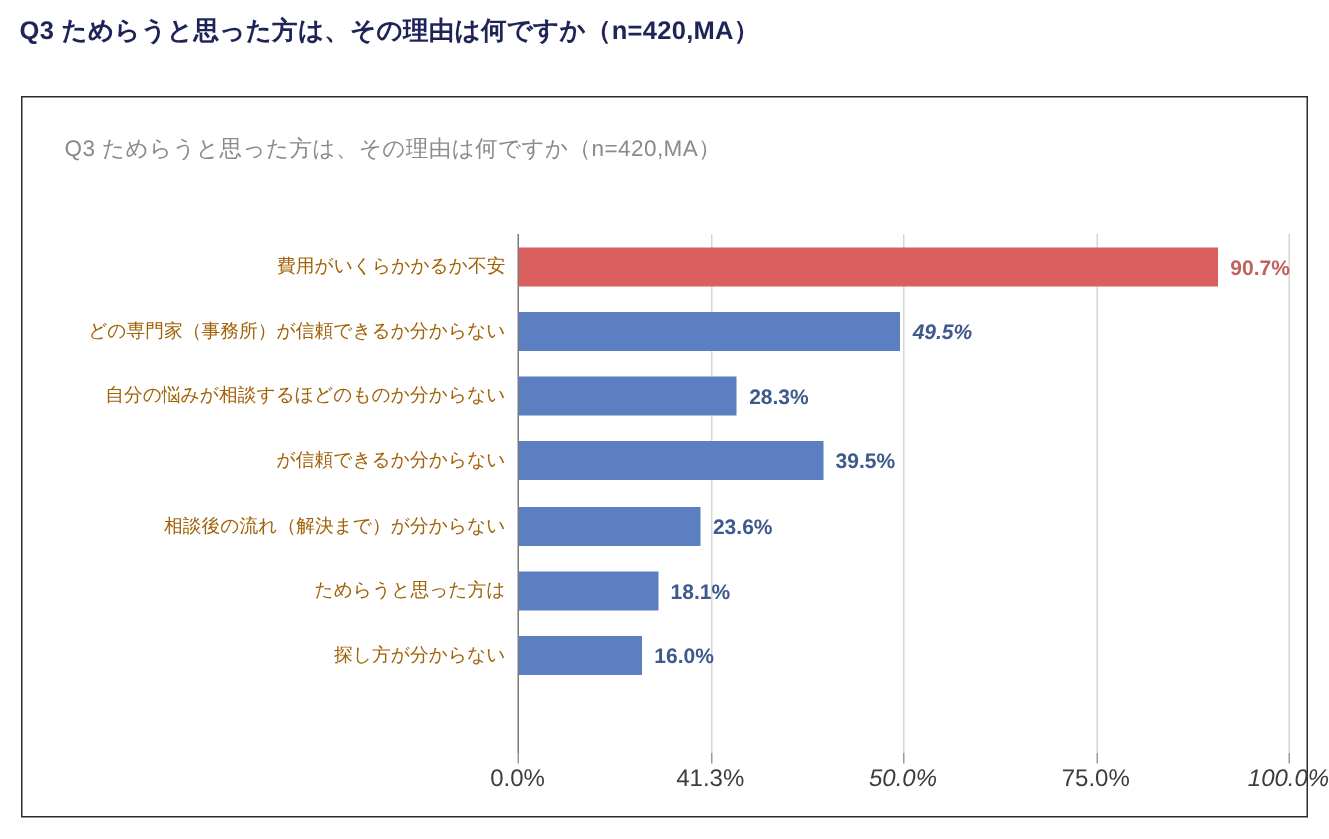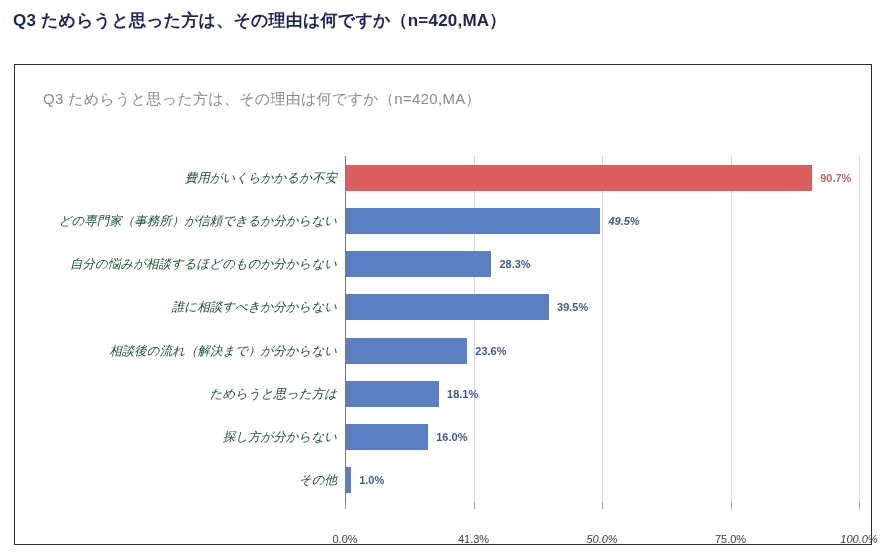--- a/index.html
+++ b/index.html
@@ -81,44 +81,43 @@
     height: 43.25px;
   }
 
   .cat-label {
     position: absolute;
     right: 100%;
     top: 50%;
     transform: translateY(-50%);
     margin-right: 8px;
     font-size: 12.5px;
-    color: #14532d;
+    color: #a16207;
     white-space: nowrap;
     text-align: center;
-    font-style: italic;
   }
 
   .bar {
     position: absolute;
     top: 50%;
     transform: translateY(-50%);
     left: 1px;
     height: 26px;
     background: #5b7fc0;
   }
   .bar.accent {
     background: #d9605e;
   }
 
   .val-label {
     position: absolute;
     top: 50%;
     transform: translateY(-50%);
     margin-left: 9px;
-    font-size: 11px;
+    font-size: 14px;
     font-weight: bold;
     color: #3e5a8c;
     white-space: nowrap;
   }
   .val-label.accent {
     color: #c2605e;
   }
 
   
   #x-axis-ticks {
@@ -139,24 +138,23 @@
     position: absolute;
     left: 330px;
     top: 446px;
     width: 514px;
     height: 20px;
   }
   .tick-label {
     position: absolute;
     top: 0;
     transform: translateX(-50%);
-    font-size: 11px;
+    font-size: 16px;
     color: #3c3c3c;
     white-space: nowrap;
-    margin-top: 22px;
   }
 </style>
 </head>
 <body>
 
 <div id="page-heading">Q3 ためらうと思った方は、その理由は何ですか（n=420,MA）</div>
 
 <div id="chart-card">
 
   <div id="chart-title">Q3 ためらうと思った方は、その理由は何ですか（n=420,MA）</div>
@@ -177,43 +175,38 @@
         <div class="cat-label">どの専門家（事務所）が信頼できるか分からない</div>
         <div class="bar" style="width: 49.5%;"></div>
         <div class="val-label" style="left: 49.5%; font-style: italic;">49.5%</div>
       </div>
       <div class="band" style="top: 25%; height: 12.5%;">
         <div class="cat-label">自分の悩みが相談するほどのものか分からない</div>
         <div class="bar" style="width: 28.3%;"></div>
         <div class="val-label" style="left: 28.3%;">28.3%</div>
       </div>
       <div class="band" style="top: 37.5%; height: 12.5%;">
-        <div class="cat-label">誰に相談すべきか分からない</div>
+        <div class="cat-label">が信頼できるか分からない</div>
         <div class="bar" style="width: 39.5%;"></div>
         <div class="val-label" style="left: 39.5%;">39.5%</div>
       </div>
       <div class="band" style="top: 50%; height: 12.5%;">
         <div class="cat-label">相談後の流れ（解決まで）が分からない</div>
         <div class="bar" style="width: 23.6%;"></div>
         <div class="val-label" style="left: 23.6%;">23.6%</div>
       </div>
       <div class="band" style="top: 62.5%; height: 12.5%;">
         <div class="cat-label">ためらうと思った方は</div>
         <div class="bar" style="width: 18.1%;"></div>
         <div class="val-label" style="left: 18.1%;">18.1%</div>
       </div>
       <div class="band" style="top: 75%; height: 12.5%;">
         <div class="cat-label">探し方が分からない</div>
         <div class="bar" style="width: 16%;"></div>
         <div class="val-label" style="left: 16%;">16.0%</div>
-      </div>
-      <div class="band" style="top: 87.5%; height: 12.5%;">
-        <div class="cat-label">その他</div>
-        <div class="bar" style="width: 1%;"></div>
-        <div class="val-label" style="left: 1%;">1.0%</div>
       </div>
     </div>
 
   <div id="x-axis-ticks">
       <div class="tick-mark" style="left: 0%;"></div>
       <div class="tick-mark" style="left: 25%;"></div>
       <div class="tick-mark" style="left: 50%;"></div>
       <div class="tick-mark" style="left: 75%;"></div>
       <div class="tick-mark" style="left: 100%;"></div>
     </div>

